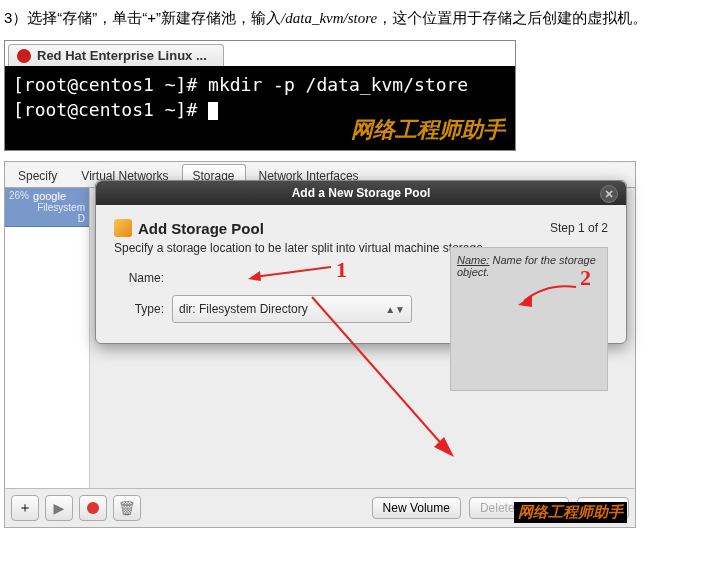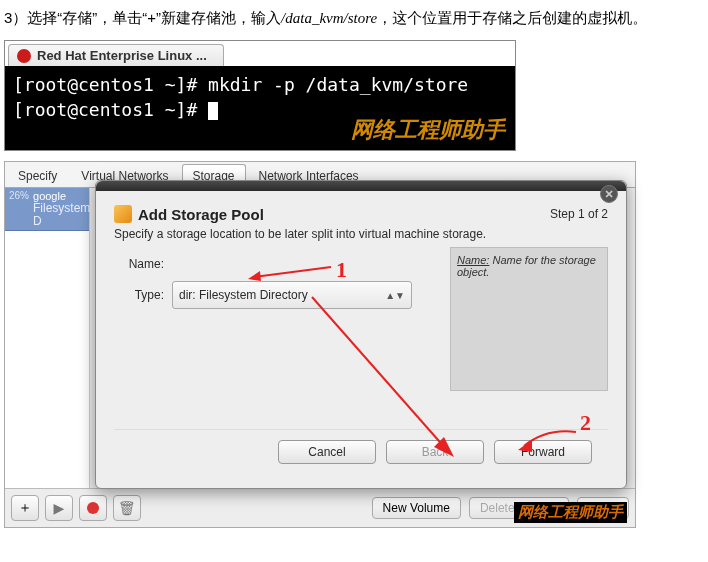--- a/index.html
+++ b/index.html
@@ -117,21 +117,21 @@
     color: #fff;
     font-size: 11px;
     padding: 2px 4px;
     display:flex;
     gap:4px;
     align-items:flex-start;
     border-bottom:1px solid #5a78a9;
   }
   .sidebar-item .pct { font-size:10px; color:#dbe4f2;}
   .sidebar-item .lbls { display:flex; flex-direction:column; line-height:1.1;}
-  .sidebar-item .lbls .sub { font-size:12px; color:#e5edff;}
+  .sidebar-item .lbls .sub { font-size:10px; color:#e5edff;text-align:right;}
   
   .dialog {
     position:absolute;
     left:90px; top:-8px;
     width: 530px;
     background: #eeeeee;
     border:1px solid #888;
     border-radius: 6px;
     box-shadow: 0 4px 16px rgba(0,0,0,.4);
   }
@@ -314,20 +314,21 @@
         <span class="pct">26%</span>
         <span class="lbls">
           <span>google</span>
           <span class="sub">Filesystem D</span>
         </span>
       </div>
     </div>
 
     <div class="dialog">
       <div class="dlg-title">
+        <span>Add a New Storage Pool</span>
         <span class="dlg-close">✕</span>
       </div>
       <div class="dlg-body">
         <div style="display:flex;justify-content:space-between;align-items:center;">
           <span class="dlg-header">
             <span class="pool-icon"></span>
             <span>Add Storage Pool</span>
           </span>
           <span class="dlg-step">Step 1 of 2</span>
         </div>
@@ -341,25 +342,20 @@
           <div class="select">
             <span>dir: Filesystem Directory</span>
             <span style="font-size:10px;color:#555;">▲▼</span>
           </div>
         </div>
 
         <div class="side-panel">
           <span style="font-style:italic;"><u>Name:</u><span> Name for the storage object.</span></span>
         </div>
 
-        <div class="dlg-buttons">
-          <div class="btn">Cancel</div>
-          <div class="btn disabled">Back</div>
-          <div class="btn">Forward</div>
-        </div>
       </div>
 
       <div class="anno" style="left:240px; top:76px; font-size:22px;">1</div>
       <svg class="arrow-svg" style="left:150px;top:82px;" width="90" height="20">
         <line x1="85" y1="4" x2="8" y2="14" stroke="#e62222" stroke-width="2"></line>
         <polygon points="2,16 14,8 15,18" fill="#e62222"></polygon>
       </svg>
       <svg class="arrow-svg" style="left:210px;top:110px;" width="150" height="170">
         <line x1="6" y1="6" x2="140" y2="158" stroke="#e62222" stroke-width="2"></line>
         <polygon points="148,166 128,156 138,146" fill="#e62222"></polygon>

